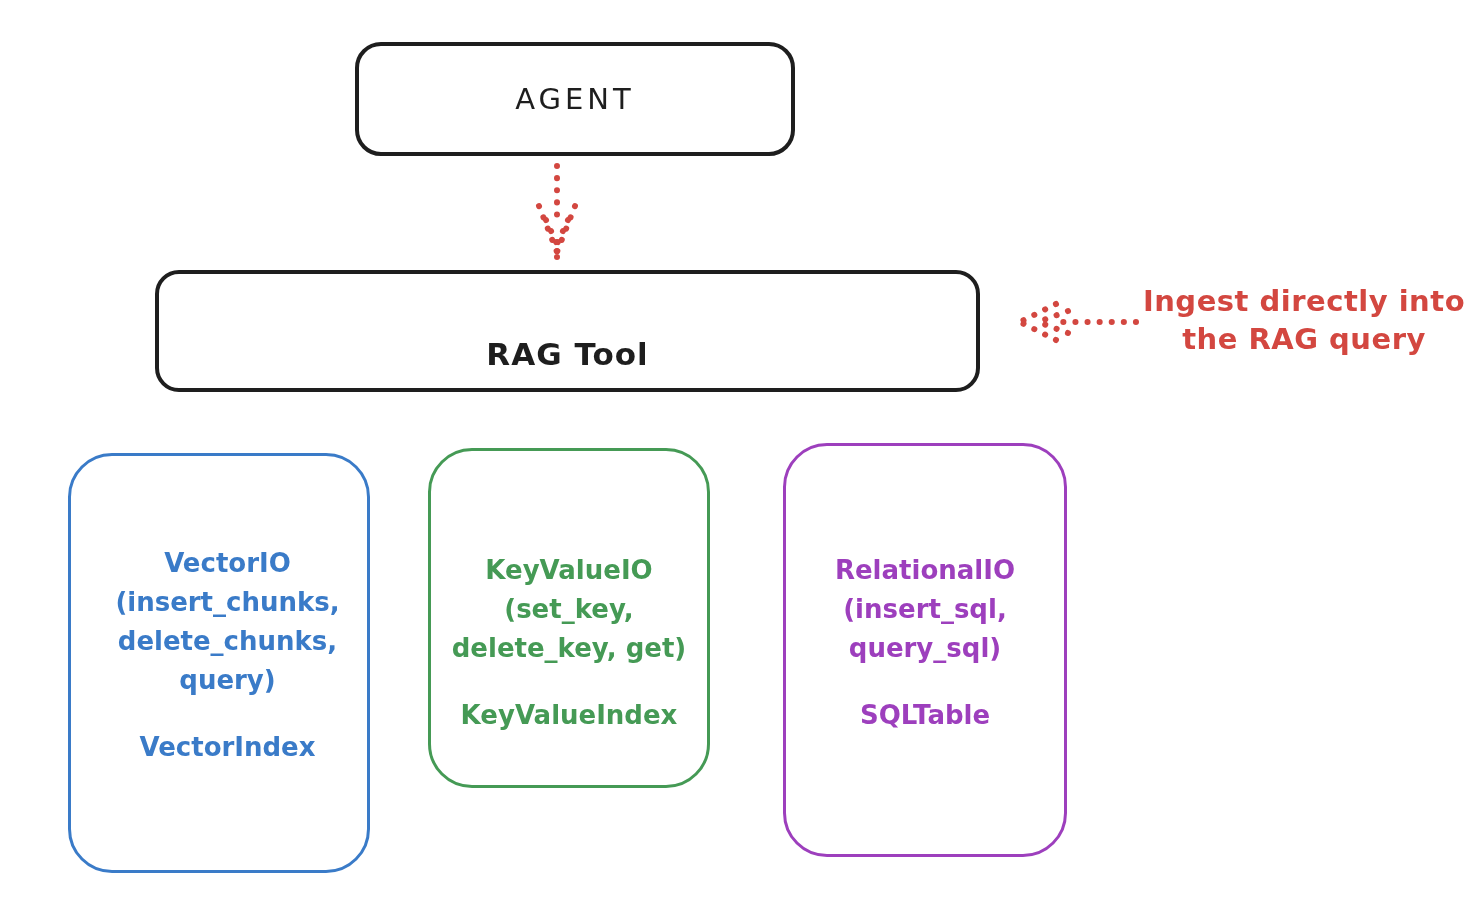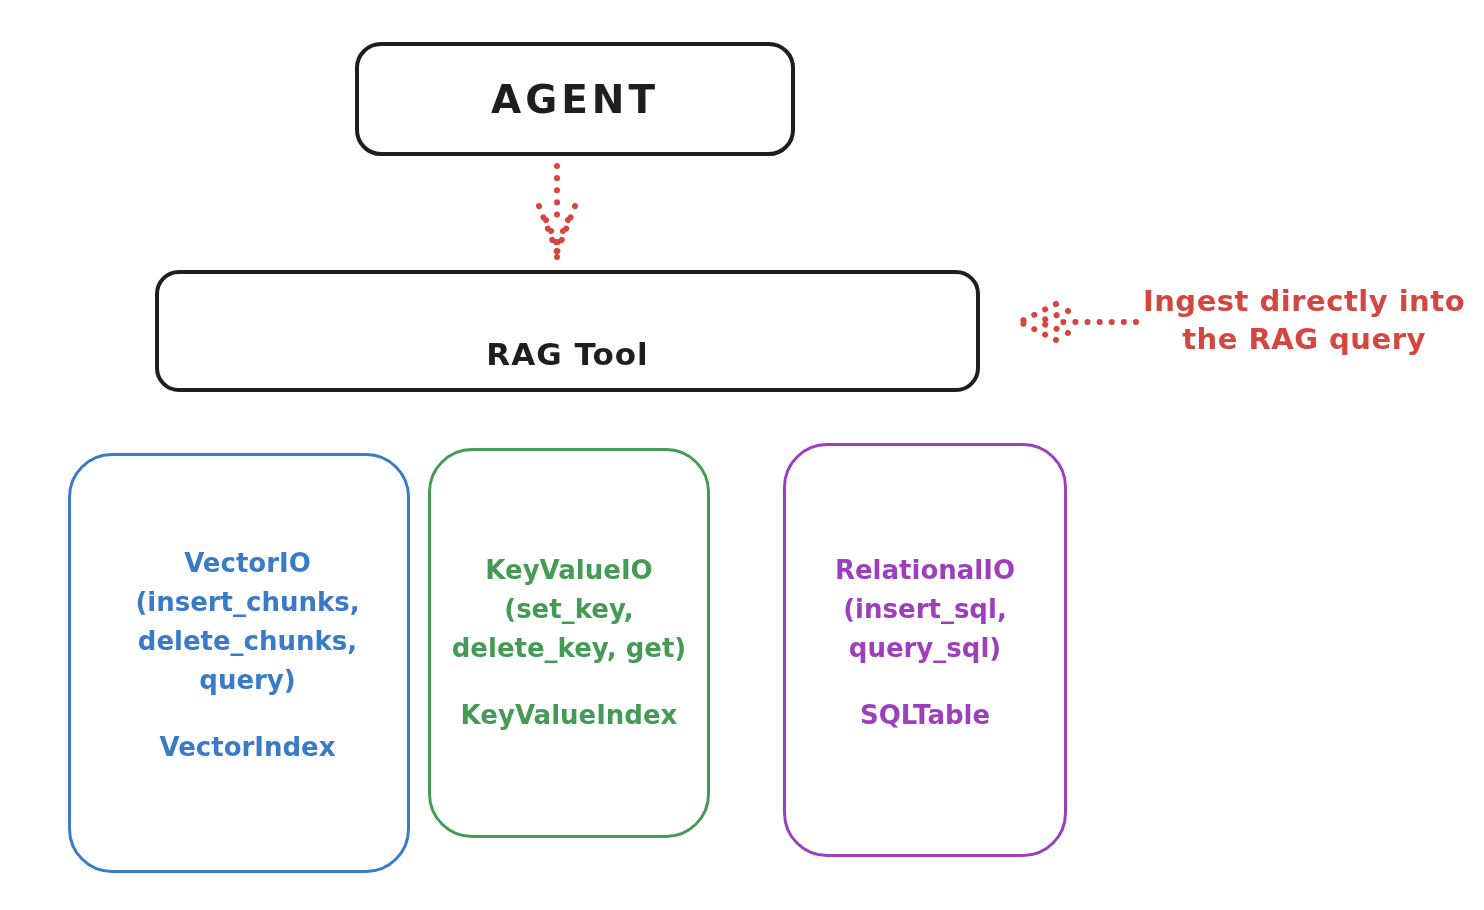--- a/index.html
+++ b/index.html
@@ -25,22 +25,22 @@
     align-items: center;
     justify-content: center;
     color: var(--c, #1e1e1e);
   }
   .node-agent {
     left: 355px; top: 42px;
     width: 440px; height: 114px;
     border-radius: 26px;
   }
   .node-agent .node-label {
-    font-size: 39px;
-    font-weight: bold;
+    font-size: 29px;
+    font-weight: normal;
     letter-spacing: 4px;
   }
   .node-rag {
     left: 155px; top: 270px;
     width: 825px; height: 122px;
     border-radius: 24px;
   }
   .node-rag .node-label {
     font-size: 31px;
     font-weight: 600;
@@ -66,22 +66,22 @@
     line-height: 39px;
     white-space: nowrap;
   }
   .backend .index-label {
     margin-top: 28px;
     font-size: 26px;
     font-weight: 600;
     line-height: 39px;
     white-space: nowrap;
   }
-  .backend-vector   { left: 68px;  top: 453px; width: 342px; height: 420px; padding-top: 88px; padding-left: 17px; }
-  .backend-keyvalue { left: 428px; top: 448px; width: 282px; height: 390px; padding-top: 100px; }
+  .backend-vector   { left: 68px;  top: 453px; width: 302px; height: 420px; padding-top: 88px; padding-left: 17px; }
+  .backend-keyvalue { left: 428px; top: 448px; width: 282px; height: 340px; padding-top: 100px; }
   .backend-relational { left: 783px; top: 443px; width: 284px; height: 414px; padding-top: 105px; }
   
   .arrow {
     position: absolute;
     color: var(--c, #d34740);
   }
   .arrow svg { display: block; }
   .arrow line, .arrow path {
     stroke: currentColor;
     stroke-width: 6;

